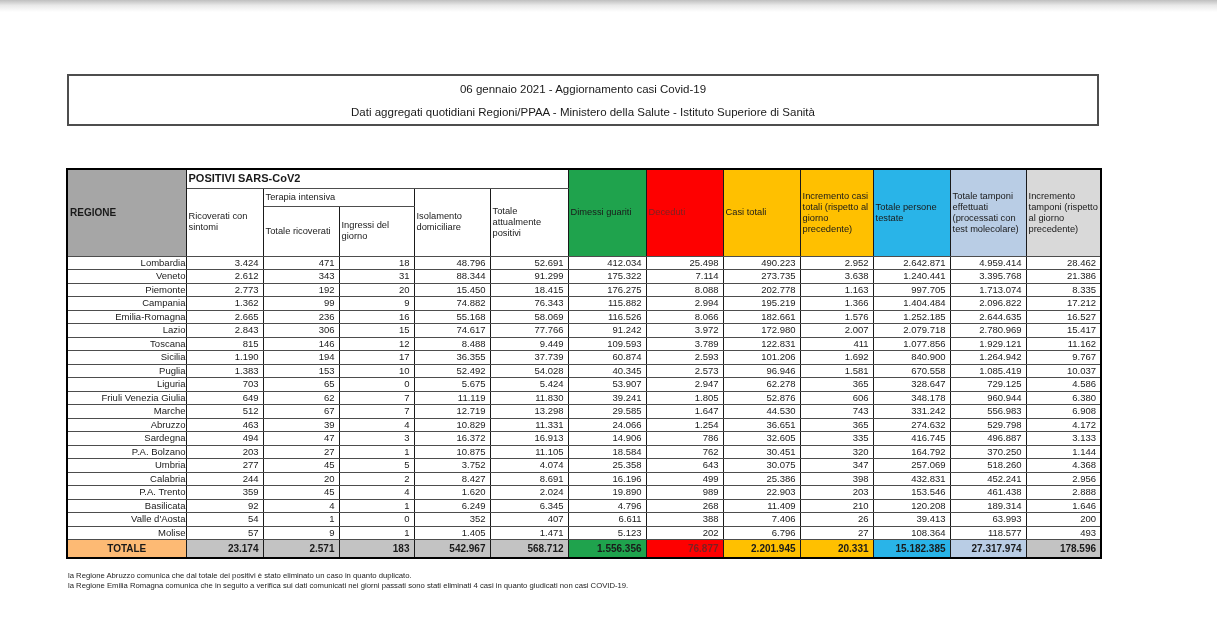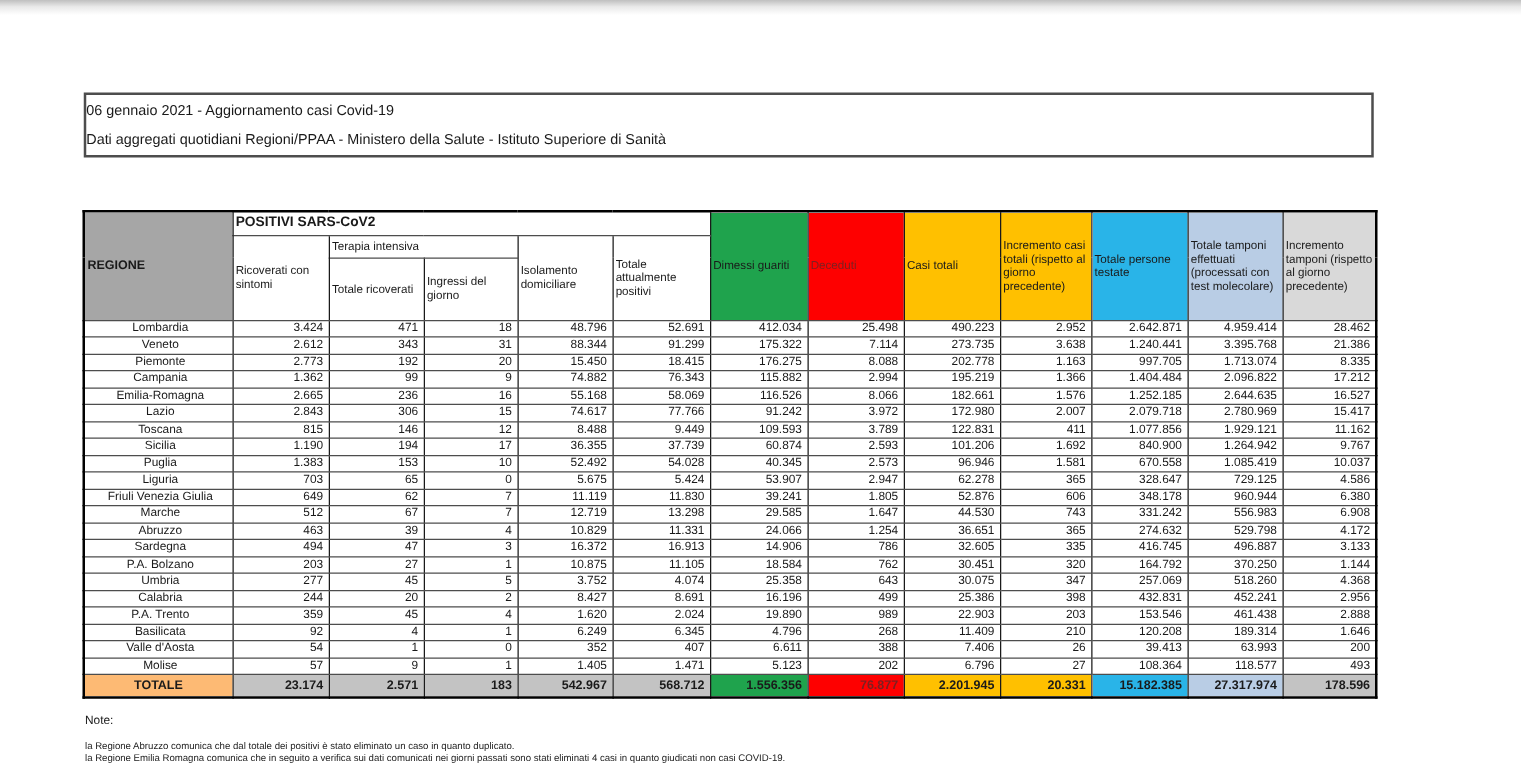--- a/index.html
+++ b/index.html
@@ -12,20 +12,21 @@
     overflow: hidden;
   }
   .top-shade {
     position: absolute; left: 0; top: 0; width: 1217px; height: 12px;
     background: linear-gradient(to bottom, #bfbfbf 0%, #e9e9e9 45%, #ffffff 100%);
   }
   .title-box {
     position: absolute; left: 67px; top: 74px; width: 1032px; height: 52px;
     border: 2px solid #4d4d4d;
     background: #ffffff;
+    text-align: center;
   }
   .title-line1 { margin-top: 7px; font-size: 11.5px; }
   .title-line2 { margin-top: 11px; font-size: 11.5px; }
 
   .covid-table {
     position: absolute; left: 66px; top: 168px; width: 1034px;
     border-collapse: collapse;
     table-layout: fixed;
     border: 2px solid #000;
     font-size: 9.5px;
@@ -59,21 +60,21 @@
   th.bg-peri  { background: #b9cde5; }
   th.bg-lgray { background: #d9d9d9; }
 
   .covid-table tbody td {
     height: 12.5px;
     line-height: 12.5px;
     font-size: 9.5px;
     white-space: nowrap;
     background: #ffffff;
   }
-  td.region { text-align: center; padding-left: 3px; }
+  td.region { text-align: right; padding-left: 3px; }
   td.num { text-align: right; padding-right: 4px; }
 
   tr.total-row td {
     height: 17px; line-height: 17px;
     font-weight: bold; font-size: 10px;
     border-top: 1.5px solid #000;
   }
   tr.total-row td.c-label { background: #fdba74; text-align: center; }
   tr.total-row td.c-gray  { background: #c3c3c3; }
   tr.total-row td.c-green { background: #1fa34d; }
@@ -464,16 +465,15 @@
         <td class="num c-gold">2.201.945</td>
         <td class="num c-gold">20.331</td>
         <td class="num c-cyan">15.182.385</td>
         <td class="num c-peri">27.317.974</td>
         <td class="num c-lgray">178.596</td>
       </tr>
     </tbody>
 </table>
 
 <div class="notes">
-  <div class="notes-title">Note:</div>
   <div class="note-line">la Regione Abruzzo comunica che dal totale dei positivi è stato eliminato un caso in quanto duplicato.</div>
   <div class="note-line">la Regione Emilia Romagna comunica che in seguito a verifica sui dati comunicati nei giorni passati sono stati eliminati 4 casi in quanto giudicati non casi COVID-19.</div>
 </div>
 
 </body></html>

